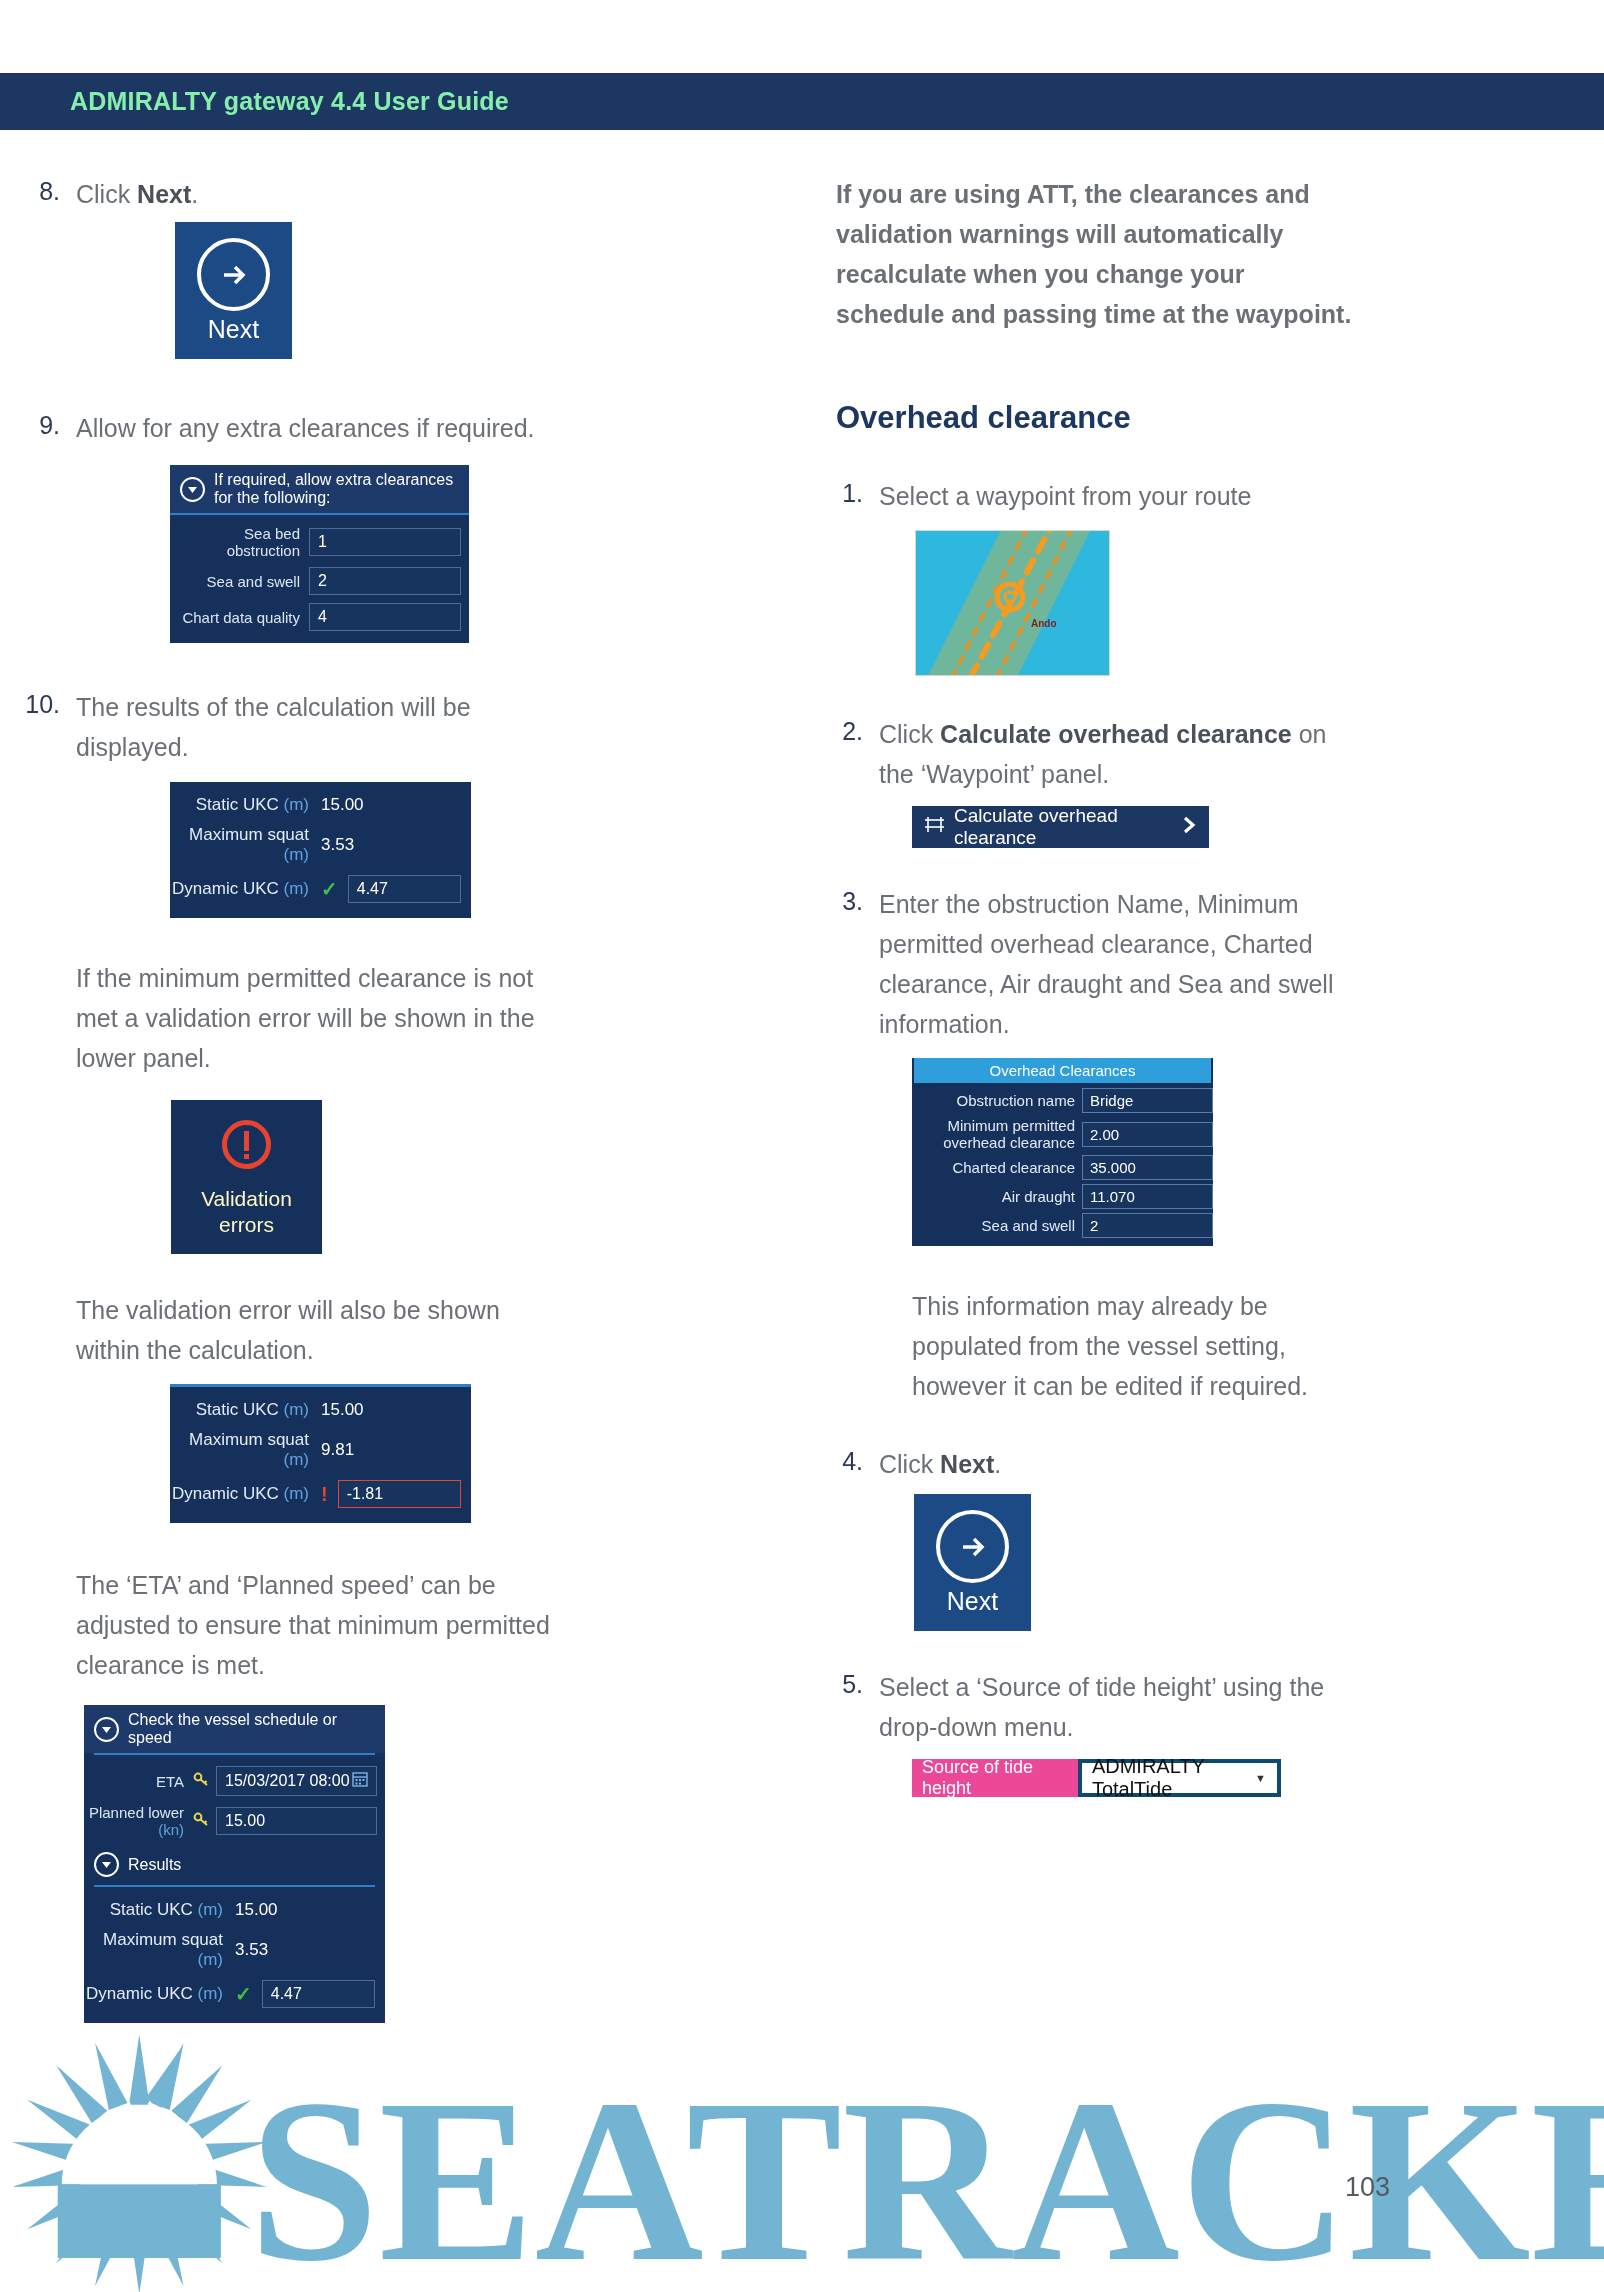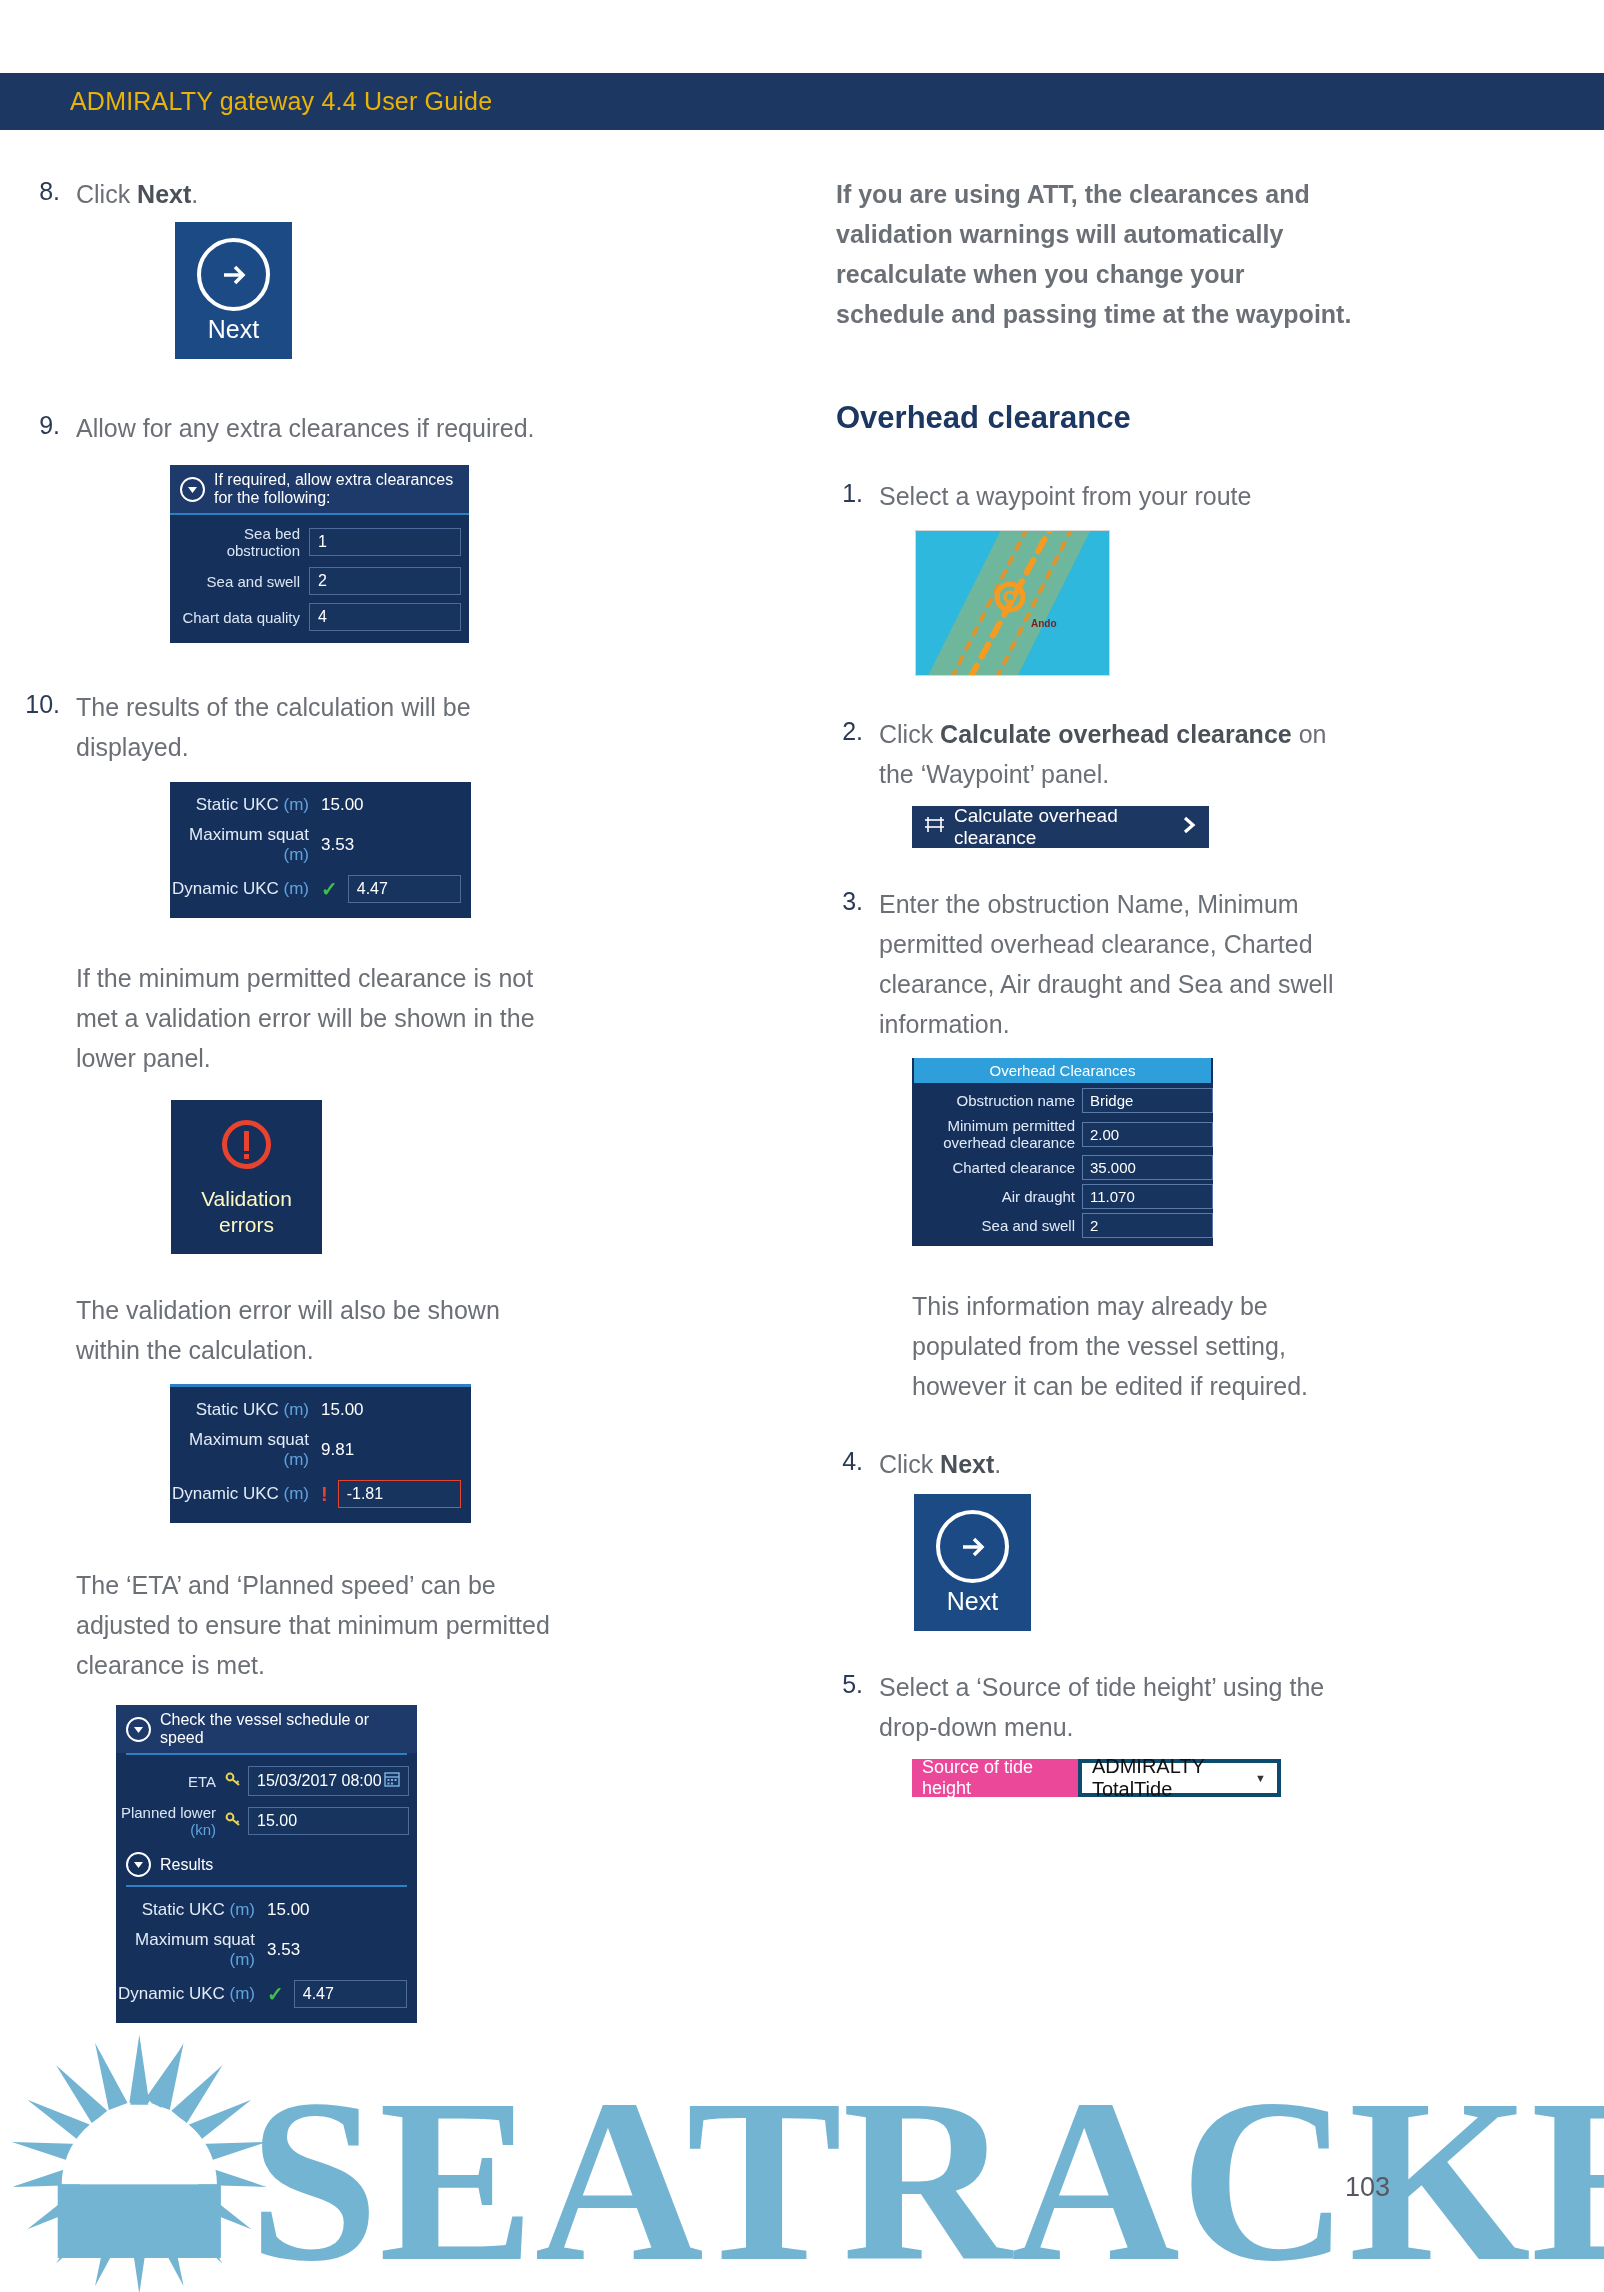--- a/index.html
+++ b/index.html
@@ -11,21 +11,21 @@
     overflow:hidden;
   }
 
   
   .header-bar{
     position:absolute; left:0; top:73px; width:1605px; height:57px;
     background:#1d3763;
     display:flex; align-items:center;
   }
   .header-title{
-    color:#eab308; font-size:25px; font-weight:normal;
+    color:#86efac; font-size:25px; font-weight:bold;
     letter-spacing:0.2px; padding-left:70px;
   }
 
   
   .col-left{ position:absolute; left:0px;  top:174px; width:756px; }
   .col-right{ position:absolute; left:836px; top:174px; width:769px; }
 
   
   .step{ display:flex; margin-bottom:6px; }
   .step-num{
@@ -270,21 +270,21 @@
     </div>
     <div class="rrow">
       <div class="rlabel" style="width:151px;"><span>Dynamic UKC</span> <span class="unit">(m)</span></div>
       <span class="bang">!</span>
       <div class="fval" style="border-color:#e8432f;">-1.81</div>
     </div>
   </div>
 
   <p class="para para-indent" style="margin-top:42px;width:498px;">The ‘ETA’ and ‘Planned speed’ can be adjusted to ensure that minimum permitted clearance is met.</p>
 
-  <div class="panel" style="margin-left:116px;margin-top:20px;width:301px;padding-bottom:10px;">
+  <div class="panel" style="margin-left:84px;margin-top:20px;width:301px;padding-bottom:10px;">
     <div class="panel-hdr" style="border-bottom:none;">
       <span class="chev-circle">
         <svg width="13" height="13" viewBox="0 0 13 13">
             <polygon points="2,4 11,4 6.5,10" fill="#ffffff"></polygon>
           </svg>
       </span>
       <span>Check the vessel schedule or speed</span>
     </div>
     <div style="height:2px;background:#2f7fc4;margin:0 10px 7px 10px;"></div>
 

